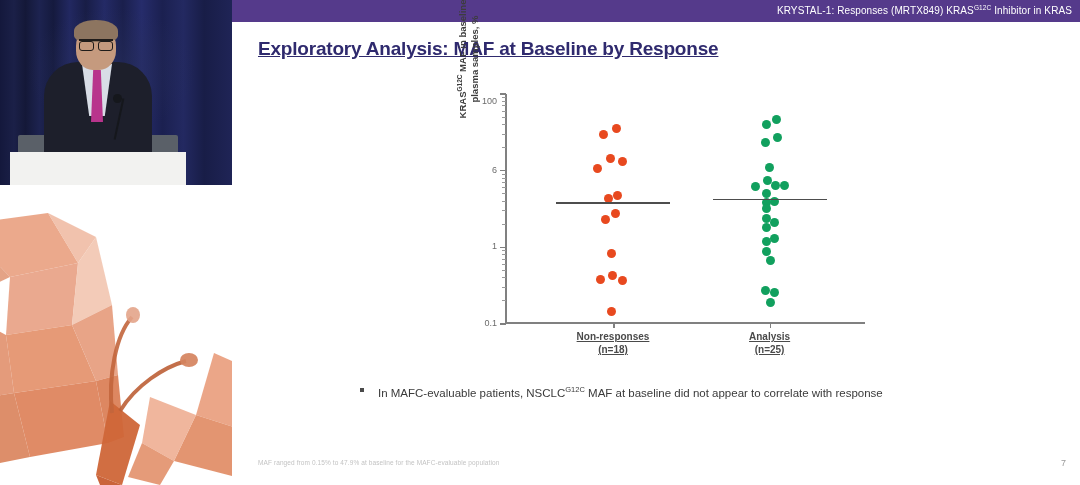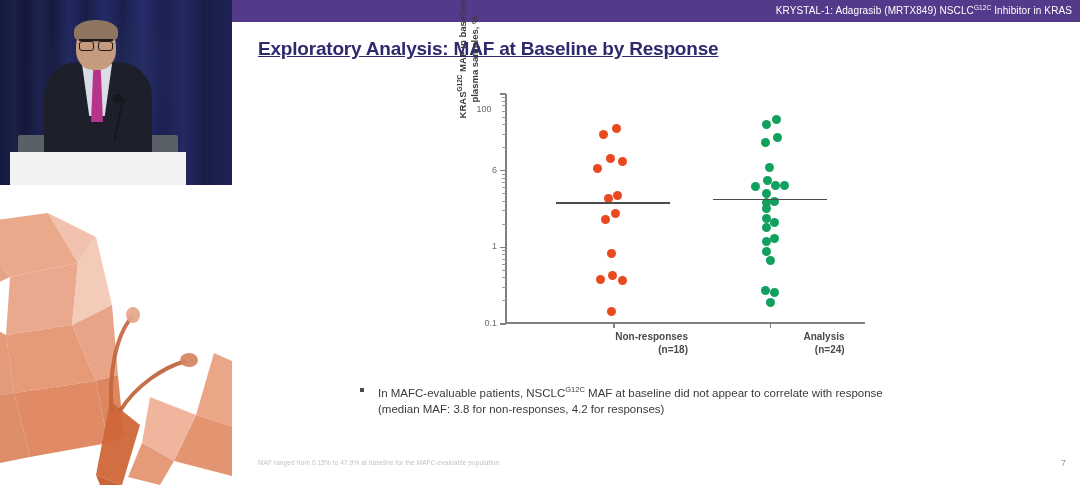--- a/index.html
+++ b/index.html
@@ -143,21 +143,21 @@
     margin-left:-4.5px;margin-top:-4.5px;
   }
   .pt-nonresp{background:#e8491f;}
   .pt-resp{background:#11a05e;}
   .median-line{
     position:absolute;height:1.8px;background:#4d4d4d;
   }
   .x-group-label{
     position:absolute;top:242px;
     font-size:10px;font-weight:bold;color:#4a4a4a;
-    text-align:right;width:150px;line-height:13px;
+    text-align:center;width:150px;line-height:13px;text-decoration:underline;
   }
   .x-group-n{
     display:block;font-weight:bold;
   }
   #green-cursor{
     position:absolute;left:738px;top:246px;width:0;height:0;
     z-index:20;
   }
 
   
@@ -229,37 +229,37 @@
         <ellipse cx="189" cy="175" rx="9" ry="7" fill="#d5835e" opacity="0.92"></ellipse>
       </g>
     </svg>
   </div>
 </div>
 
 <div id="slide">
 
   <div id="slide-header-bar"></div>
   <div id="header-study-label">
-    <span>KRYSTAL-1: Adagrasib (MRTX849) NSCLC</span><sup>G12C</sup><span> Inhibitor in KRAS</span>
+    <span>KRYSTAL-1: Responses (MRTX849) KRAS</span><sup>G12C</sup><span> Inhibitor in KRAS</span>
   </div>
 
   <div id="slide-title">Exploratory Analysis: MAF at Baseline by Response</div>
 
   <div id="chart-area">
 
     <div id="y-axis-title">
       <span>KRAS</span><sup>G12C</sup><span> MAF in baseline plasma samples, %</span>
     </div>
 
     <div id="y-axis-line"></div>
     <div id="x-axis-line"></div>
 
     <div id="ticks-layer">
         <div class="y-tick-mark" style="top: 5.25px;"></div>
-        <div class="y-tick-label" style="top: 16px; left: 14px; text-align: center;">100</div>
+        <div class="y-tick-label" style="top: 8px; left: 14px;">100</div>
         <div class="y-tick-mark" style="top: 81.9167px;"></div>
         <div class="y-tick-label" style="top: 76.6667px; left: 14px;">6</div>
         <div class="y-tick-mark" style="top: 158.583px;"></div>
         <div class="y-tick-label" style="top: 153.333px; left: 14px;">1</div>
         <div class="y-tick-mark" style="top: 235.25px;"></div>
         <div class="y-tick-label" style="top: 230px; left: 14px;">0.1</div>
         <div class="y-minor-tick" style="top: 212.421px;"></div>
         <div class="y-minor-tick" style="top: 198.921px;"></div>
         <div class="y-minor-tick" style="top: 189.342px;"></div>
         <div class="y-minor-tick" style="top: 181.912px;"></div>
@@ -322,31 +322,30 @@
         <div class="data-point pt-resp" title="Responses: 0.68" style="left: 313.76px; top: 172.174px; background: rgb(17, 160, 94);"></div>
         <div class="data-point pt-resp" title="Responses: 0.27" style="left: 308.54px; top: 202.929px; background: rgb(17, 160, 94);"></div>
         <div class="data-point pt-resp" title="Responses: 0.26" style="left: 317.24px; top: 204.185px; background: rgb(17, 160, 94);"></div>
         <div class="data-point pt-resp" title="Responses: 0.19" style="left: 313.18px; top: 214.629px; background: rgb(17, 160, 94);"></div>
         <div class="median-line" style="left: 255.6px; width: 114px; top: 110.651px;"></div>
       </div>
     <div id="labels-layer">
         <div class="x-tick-mark" style="left: 156px;"></div>
         <div class="x-group-label" style="left: 81px;"><span>Non-responses</span><span class="x-group-n">(n=18)</span></div>
         <div class="x-tick-mark" style="left: 312.6px;"></div>
-        <div class="x-group-label" style="left: 237.6px;"><span>Analysis</span><span class="x-group-n">(n=24)</span></div>
+        <div class="x-group-label" style="left: 237.6px;"><span>Analysis</span><span class="x-group-n">(n=25)</span></div>
       </div>
 
     <svg id="green-cursor" width="16" height="20" viewBox="0 0 16 20" style="overflow: visible; left: 281px; top: 158px;">
       <polygon points="0,0 0,15 4,11.5 6.5,17 9,15.8 6.6,10.6 11.5,10.2" fill="#3fbf2f" stroke="#1c6b14" stroke-width="1"></polygon>
     </svg>
   </div>
 
   <div id="bullet-block">
     <div id="bullet-marker"></div>
     <div id="bullet-text">
       <span>In MAFC-evaluable patients, NSCLC</span><sup>G12C</sup><span> MAF at baseline did not appear to correlate with response</span><br>
-      <span>(median MAF: 3.8 for non-responses, 4.2 for responses)</span>
     </div>
   </div>
 
   <div id="footnote">MAF ranged from 0.15% to 47.9% at baseline for the MAFC-evaluable population</div>
   <div id="page-number">7</div>
 </div>
 
 </body></html>

